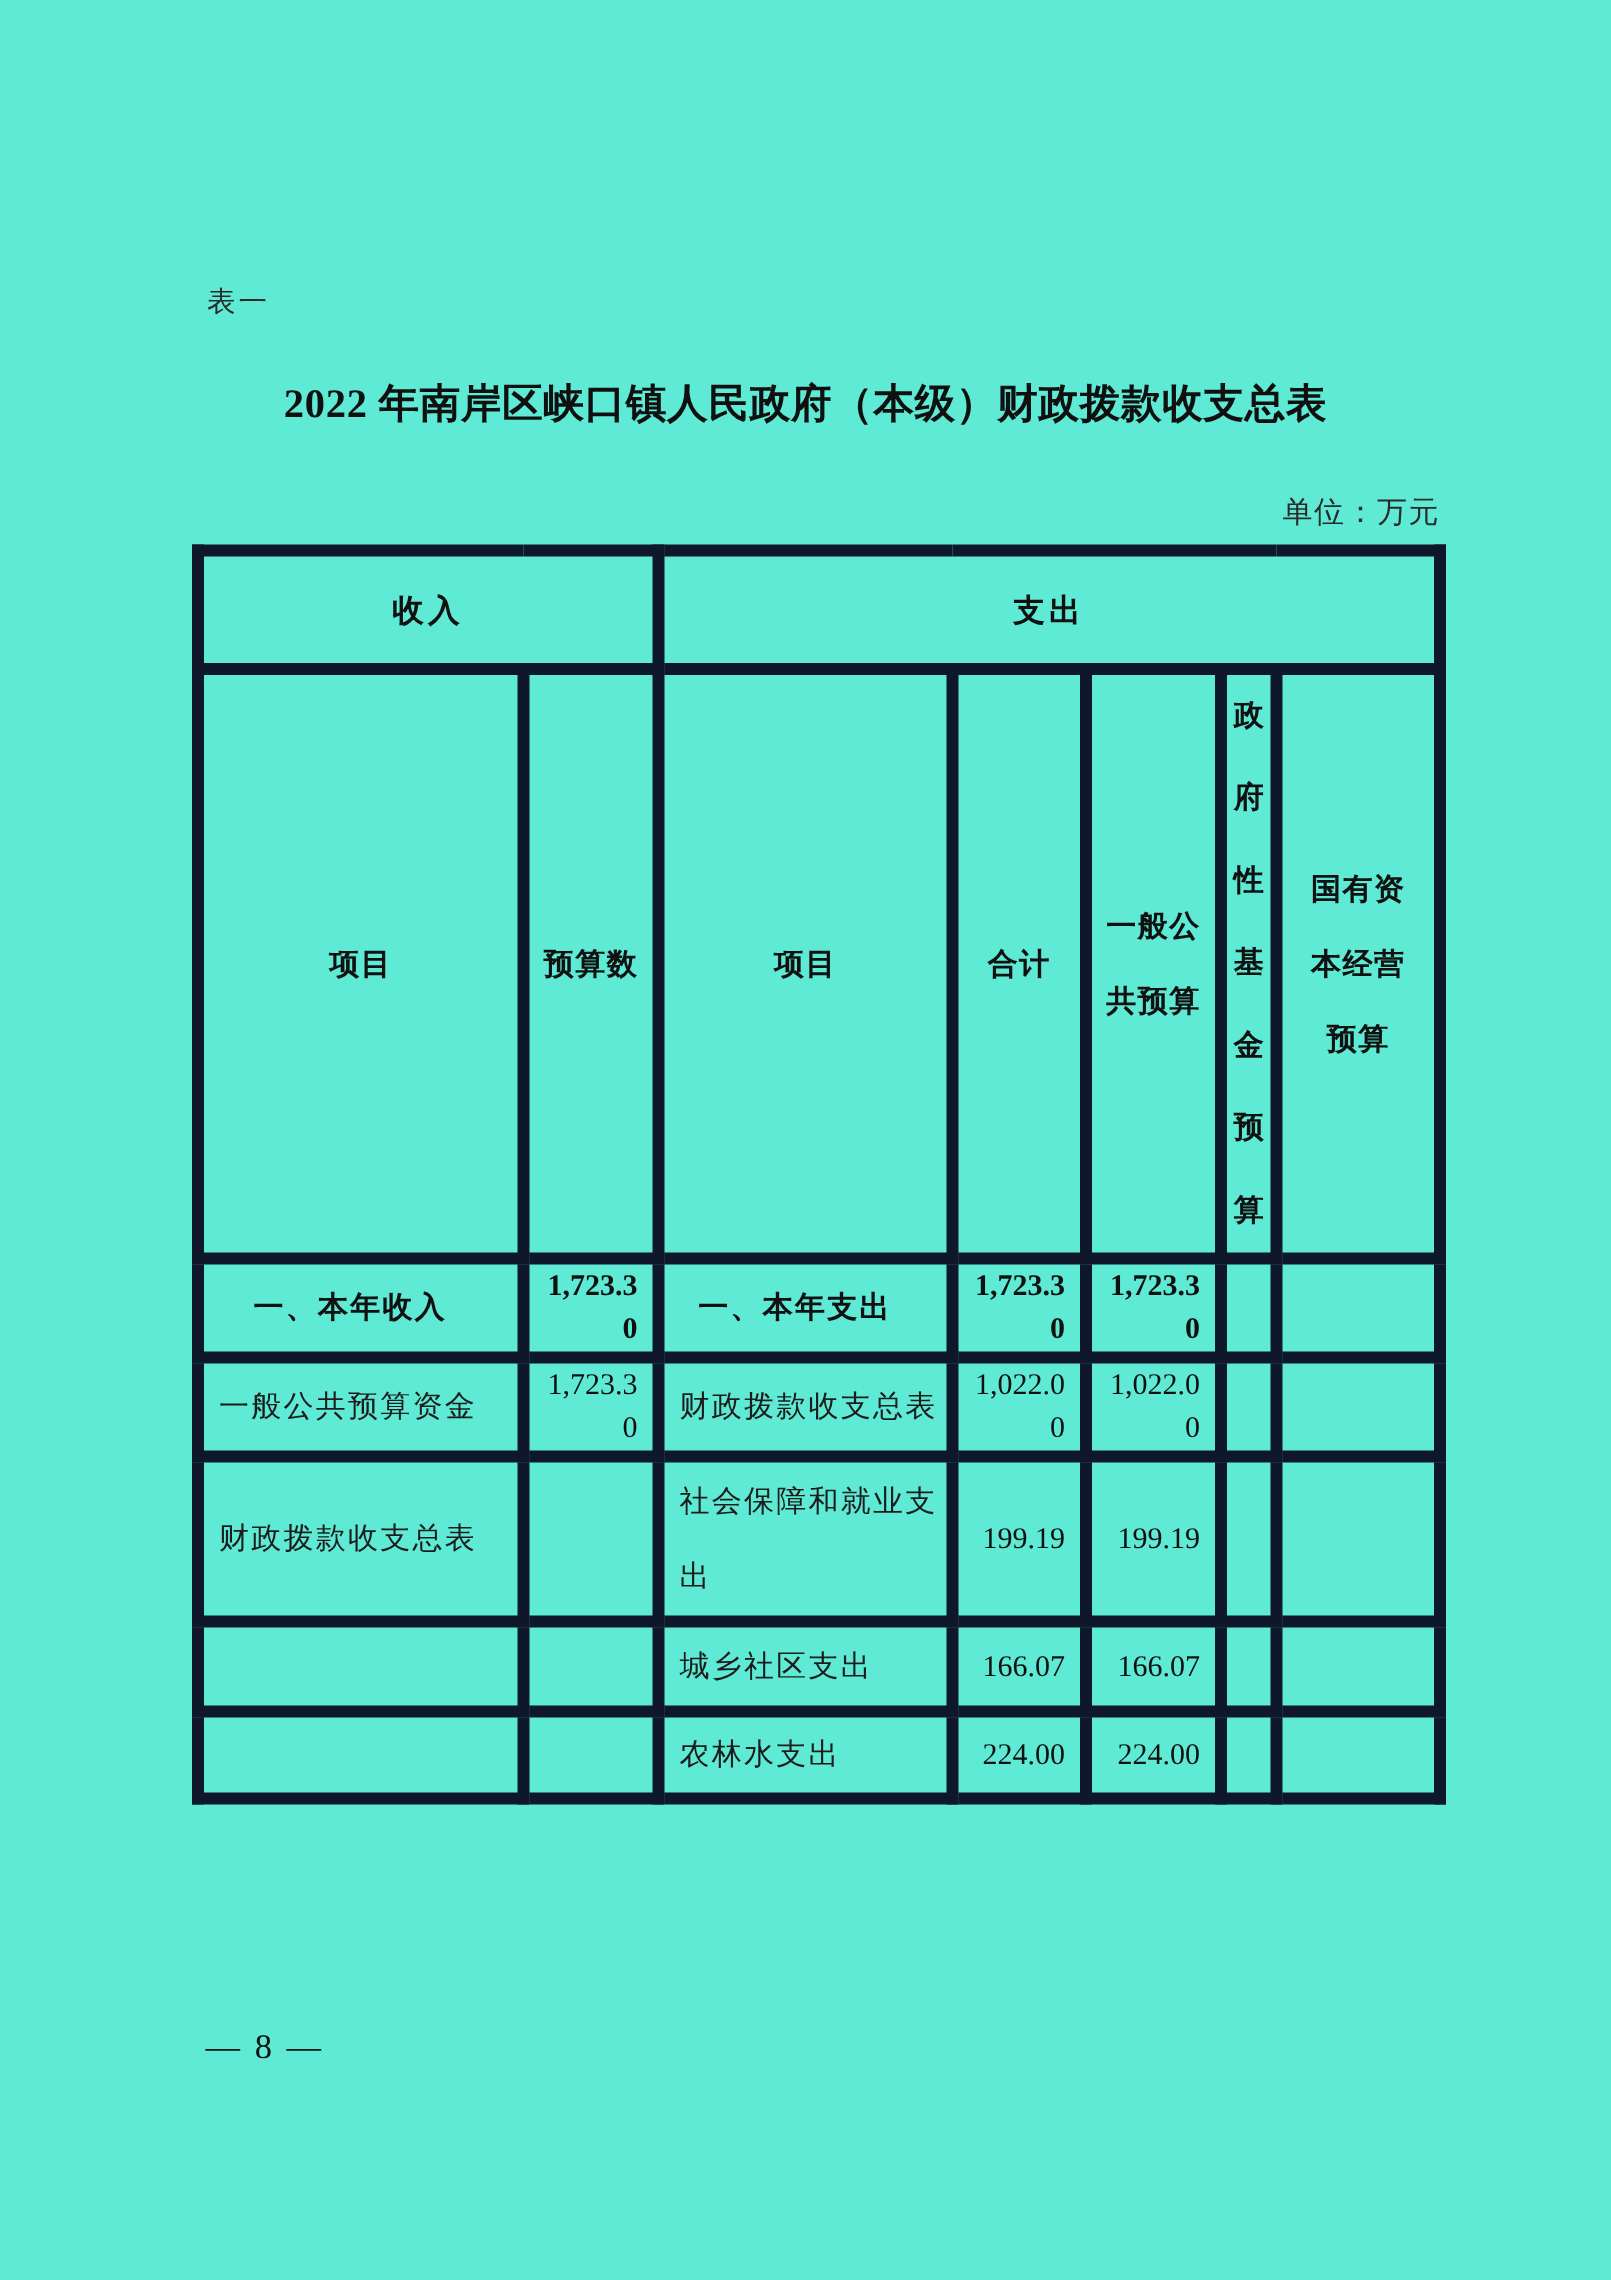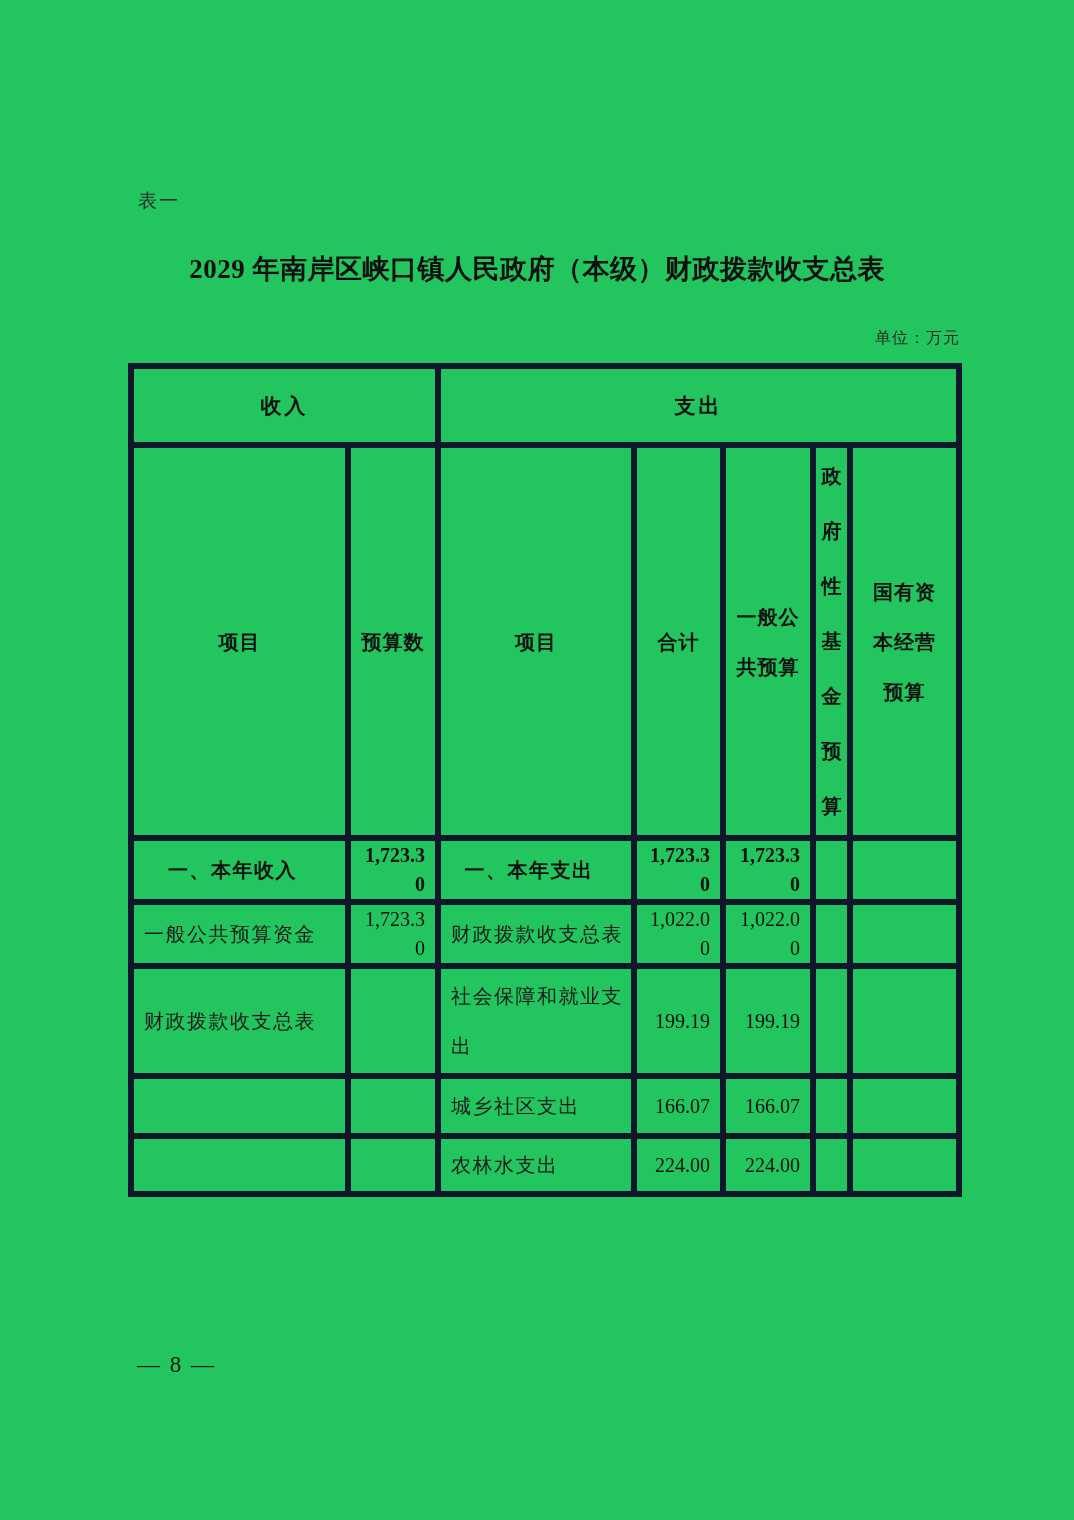--- a/index.html
+++ b/index.html
@@ -1,20 +1,20 @@
 <!DOCTYPE html>
 <html><head>
 <meta charset="utf-8">
 <style>
   html, body { margin: 0; padding: 0; background: #ffffff; }
   .page {
     position: relative;
     width: 1074px;
     height: 1520px;
-    background: #22c55e;
+    background: #5eead4;
     color: #141414;
     font-family: "Liberation Serif", serif;
     overflow: hidden;
   }
   .table-label {
     position: absolute;
     left: 138px;
     top: 188px;
     font-size: 19px;
     letter-spacing: 2px;
@@ -29,34 +29,34 @@
     font-size: 27px;
     font-weight: bold;
     letter-spacing: 0.5px;
     color: #101010;
     font-family: "Liberation Serif", serif;
   }
   .unit-note {
     position: absolute;
     right: 114px;
     top: 328px;
-    font-size: 16px;
+    font-size: 20px;
     letter-spacing: 1px;
     color: #2a2a2a;
   }
   table.budget-table {
     position: absolute;
     left: 128px;
     top: 363px;
     width: 828px;
     border-collapse: collapse;
     table-layout: fixed;
   }
   .budget-table th, .budget-table td {
-    border: 6px solid #0f172a;
+    border: 8px solid #0f172a;
     padding: 0;
     vertical-align: middle;
     overflow: hidden;
     font-weight: normal;
   }
   
   tr.sec-row { height: 79px; }
   th.sec {
     font-family: "Liberation Sans", sans-serif;
     font-weight: 700;
@@ -126,21 +126,21 @@
     color: #111;
   }
 </style>
 </head>
 <body>
 
 <div class="page">
 
   <div class="table-label">表一</div>
 
-  <div class="doc-title">2029 年南岸区峡口镇人民政府（本级）财政拨款收支总表</div>
+  <div class="doc-title">2022 年南岸区峡口镇人民政府（本级）财政拨款收支总表</div>
 
   <div class="unit-note">单位：万元</div>
 
   <table class="budget-table">
     <colgroup>
       <col style="width:217px">
       <col style="width:90px">
       <col style="width:196px">
       <col style="width:89px">
       <col style="width:90px">

